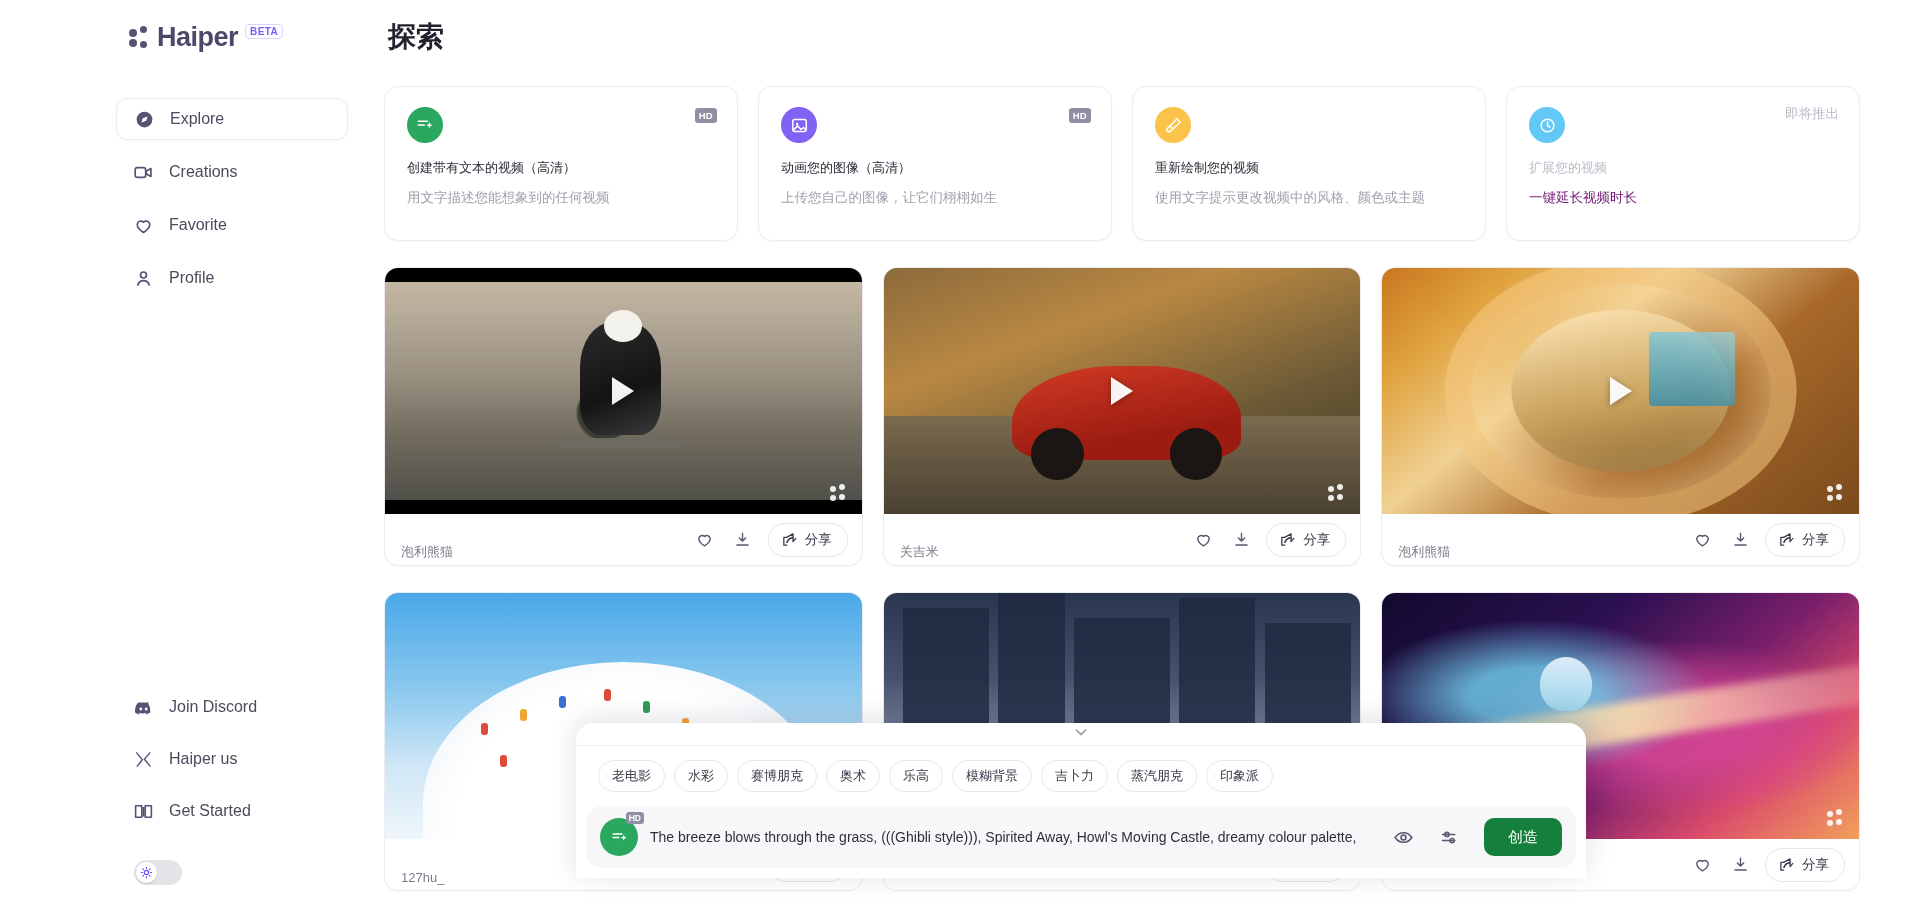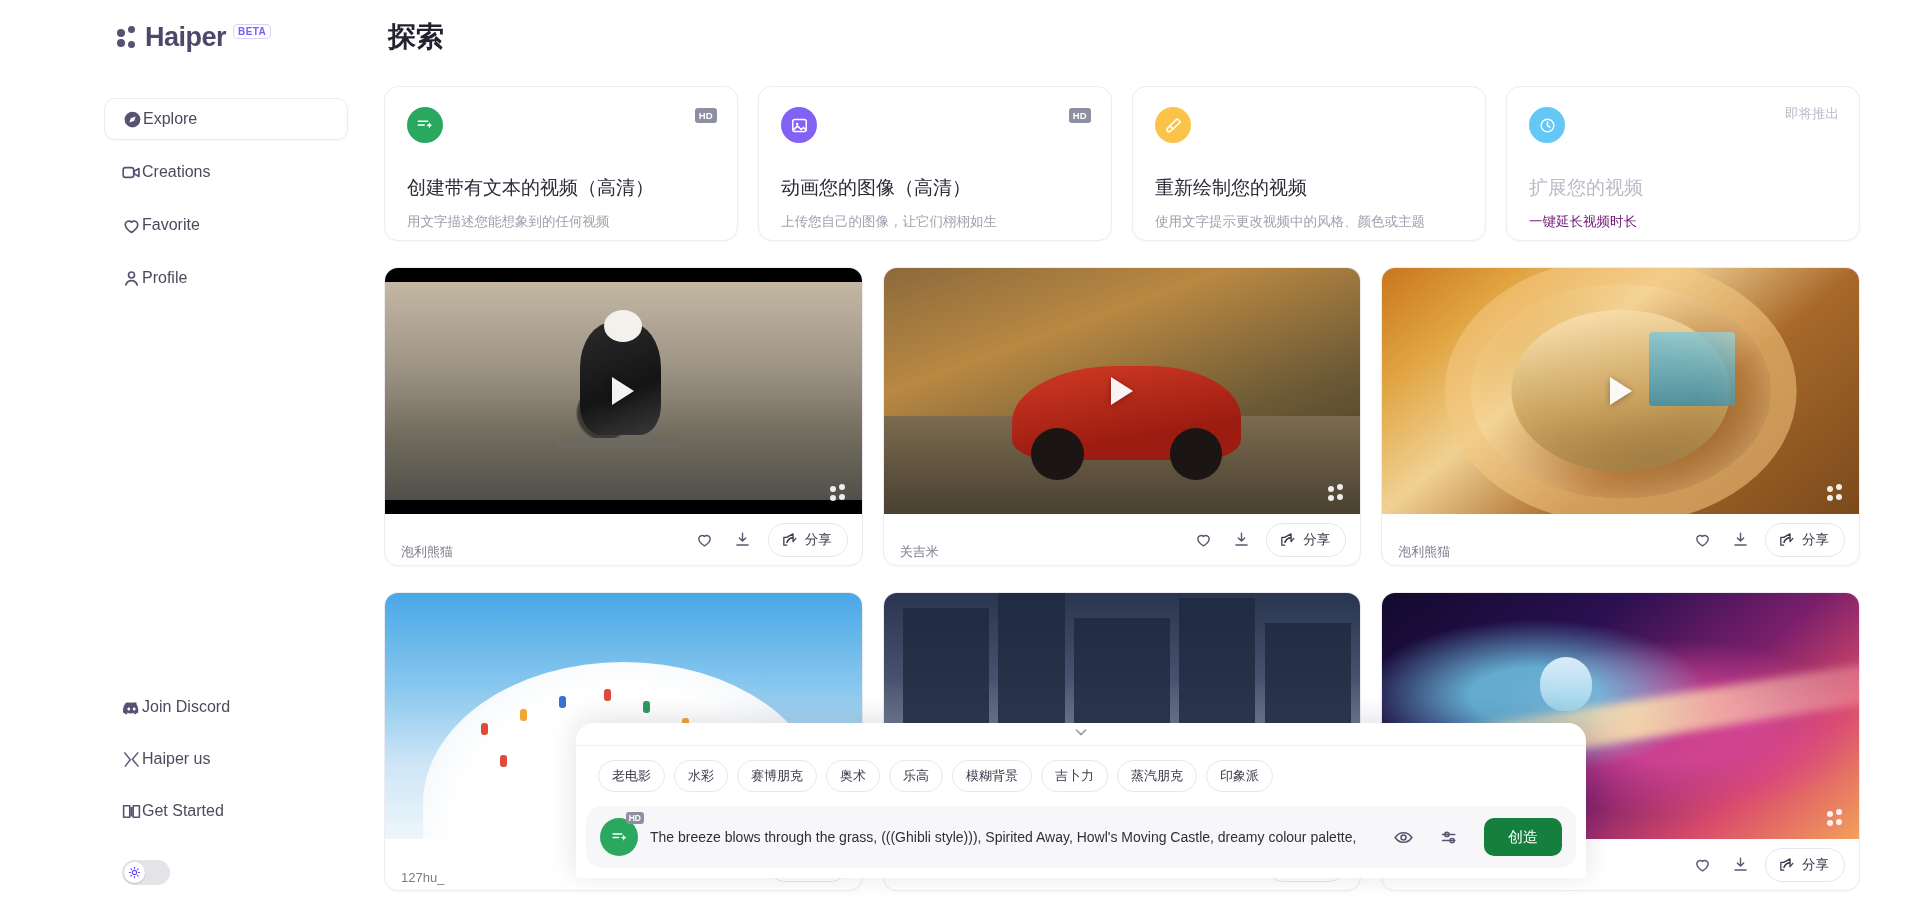--- a/index.html
+++ b/index.html
@@ -10,21 +10,21 @@
     overflow: hidden;
   }
   .app { display: flex; width: 1920px; height: 911px; position: relative; }
 
   
   .sidebar {
     width: 384px; height: 911px;
     background: #ffffff;
     flex: 0 0 384px;
     display: flex; flex-direction: column;
-    padding: 18px 0 0 0;
+    padding: 18px 0 0 12px;
     position: relative;
   }
   .brand-row {
     display: flex; align-items: flex-start;
     padding: 6px 0 0 116px;
     height: 52px;
   }
   .brand-logo { display: flex; align-items: center; gap: 5px; }
   .brand-dots { width: 24px; height: 24px; position: relative; flex: 0 0 24px; }
   .brand-dots i {
@@ -40,21 +40,21 @@
   }
   .beta-badge {
     font-size: 10px; font-weight: bold; color: #7a5cfa;
     border: 1px solid #d9d2fd; border-radius: 4px;
     padding: 1px 4px; margin-left: 2px; margin-top: -12px;
     background: #fff; letter-spacing: 0.4px;
   }
 
   .nav-top { margin-top: 28px; padding: 0 36px 0 104px; }
   .nav-item {
-    display: flex; align-items: center; 
+    display: flex; align-items: center; gap: 15px;
     height: 42px; padding: 0 16px;
     border-radius: 11px; cursor: pointer;
     color: #4c4a5c; font-size: 16px;
     margin-bottom: 11px;
   }
   .nav-item.active {
     border: 1px solid #eceaf1;
     box-shadow: 0 1px 2px rgba(16,16,40,0.04);
   }
   .nav-ico { width: 22px; height: 22px; flex: 0 0 22px; color: #575273; display:flex; align-items:center; justify-content:center;}
@@ -100,21 +100,21 @@
     border-radius: 14px; padding: 20px 22px;
     position: relative; cursor: pointer;
     box-shadow: 0 1px 2px rgba(18,18,40,0.03);
   }
   .fc-icon {
     width: 36px; height: 36px; border-radius: 50%;
     display: flex; align-items: center; justify-content: center;
     color: #fff;
   }
   .fc-title {
-    margin-top: 32px; font-size: 19px; color: #2c2b38;
+    margin-top: 16px; font-size: 13px; color: #2c2b38;
   }
   .fc-title.muted { color: #b9bcc8; }
   .fc-sub { margin-top: 12px; font-size: 13.5px; color: #9ea1ad; }
   .fc-sub.muted { color: #701a75; }
   .hd-badge {
     position: absolute; right: 20px; top: 21px;
     background: #8f8fa3; color: #fff;
     font-size: 9.5px; font-weight: bold;
     padding: 2px 4px; border-radius: 3px; letter-spacing: .3px;
   }

